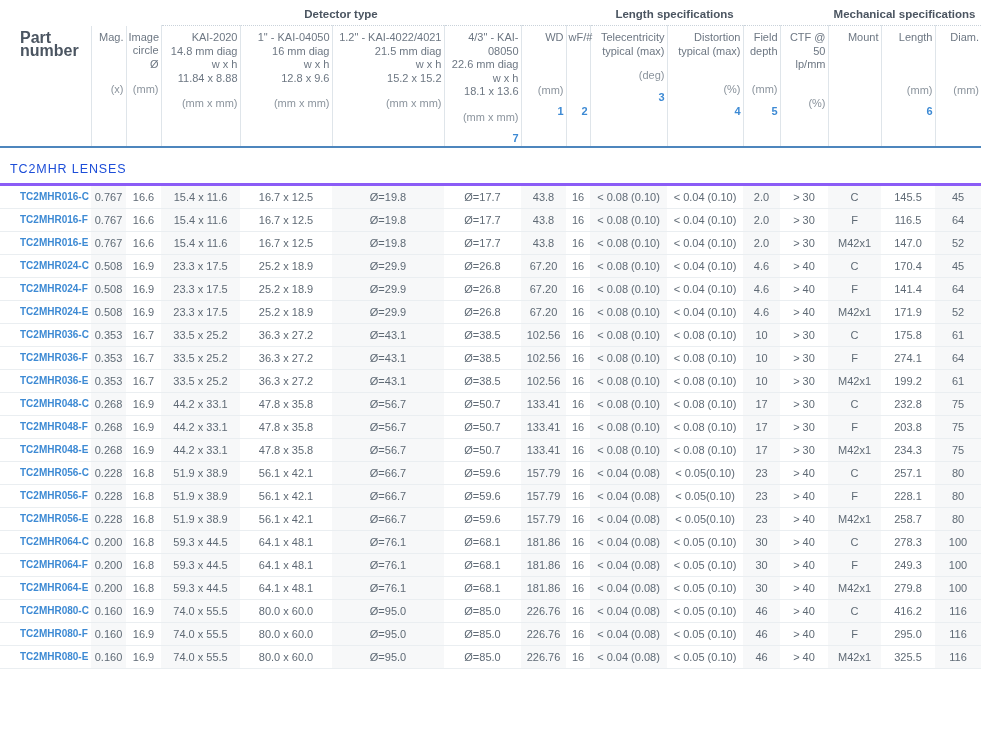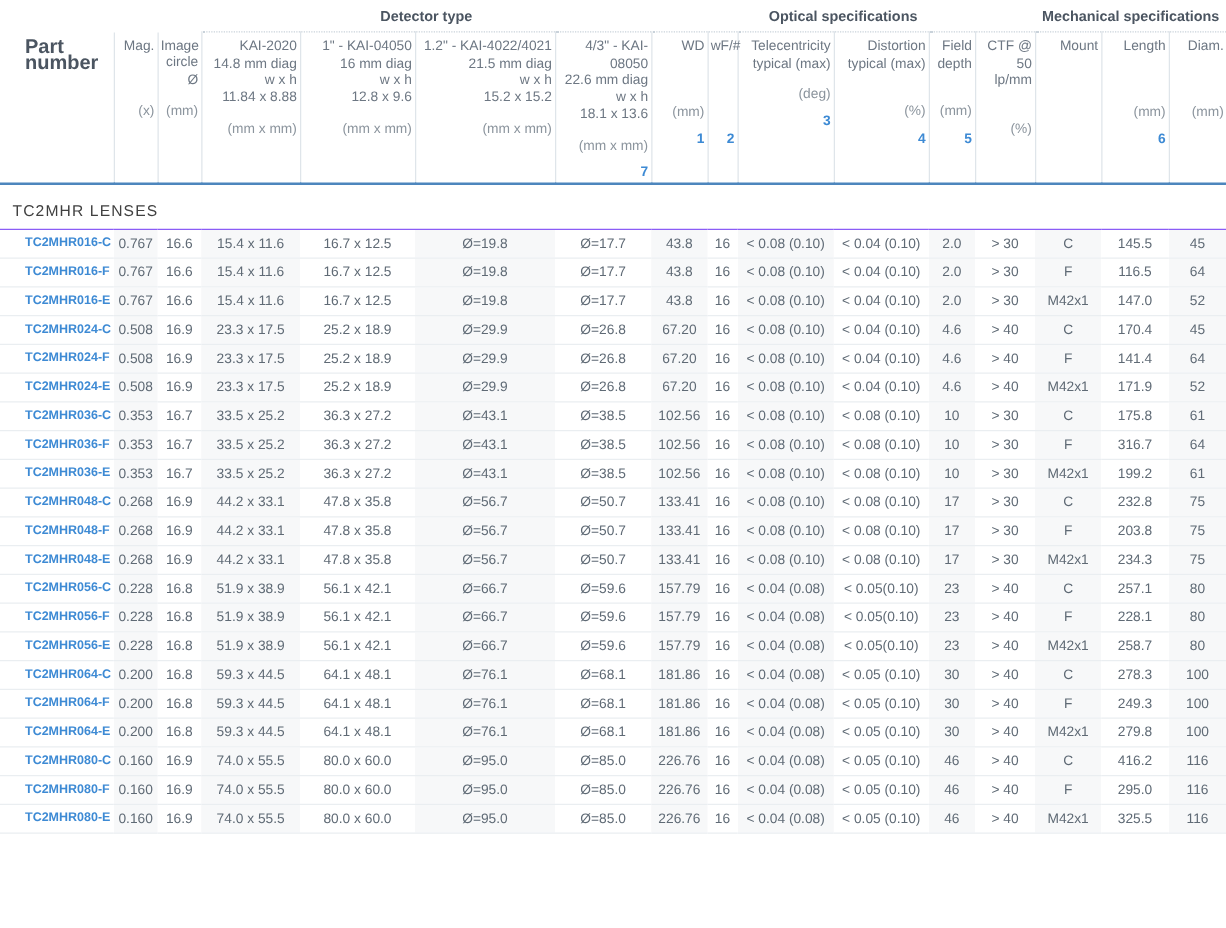--- a/index.html
+++ b/index.html
@@ -84,22 +84,22 @@
     color: #3d8ad4;
     font-weight: bold;
   }
   .headclose td { border-top: 2px solid #4d86bd; height: 0; padding: 0; }
 
   
   .sectionrow td {
     padding: 14px 0 7px 10px;
     font-size: 12.5px;
     letter-spacing: 0.9px;
-    color: #404040;
-    border-bottom: 1px solid #8b5cf6;
+    color: #1d4ed8;
+    border-bottom: 3px solid #8b5cf6;
   }
 
   
   .datarow td {
     text-align: center;
     padding: 5px 2px;
     font-size: 11px;
     color: #5f6a75;
     border-bottom: 1px solid #eaeef1;
     white-space: nowrap;
@@ -135,21 +135,21 @@
     <col style="width:48px">
     <col style="width:53px">
     <col style="width:54px">
     <col style="width:46px">
   </colgroup>
 
   <tbody>
       <tr class="grouprow">
     <td colspan="3"></td>
     <td class="gline" colspan="4">Detector type</td>
-    <td class="gline" colspan="6">Optical specifications</td>
+    <td class="gline" colspan="6">Length specifications</td>
     <td class="gline" colspan="3">Mechanical specifications</td>
   </tr>
 
   <tr class="hdr">
 
     <td class="partcell">
       <span class="title">Part</span>
       <span class="title">number</span>
     </td>
 
@@ -398,21 +398,21 @@
         <td>36.3 x 27.2</td>
         <td class="stripe">Ø=43.1</td>
         <td>Ø=38.5</td>
         <td class="stripe">102.56</td>
         <td>16</td>
         <td class="stripe">&lt; 0.08 (0.10)</td>
         <td>&lt; 0.08 (0.10)</td>
         <td class="stripe">10</td>
         <td>&gt; 30</td>
         <td class="stripe">F</td>
-        <td>316.7</td>
+        <td>274.1</td>
         <td class="stripe">64</td>
       </tr>
       <tr class="datarow">
         <td class="part">TC2MHR036-E</td>
         <td class="stripe">0.353</td>
         <td>16.7</td>
         <td class="stripe">33.5 x 25.2</td>
         <td>36.3 x 27.2</td>
         <td class="stripe">Ø=43.1</td>
         <td>Ø=38.5</td>

